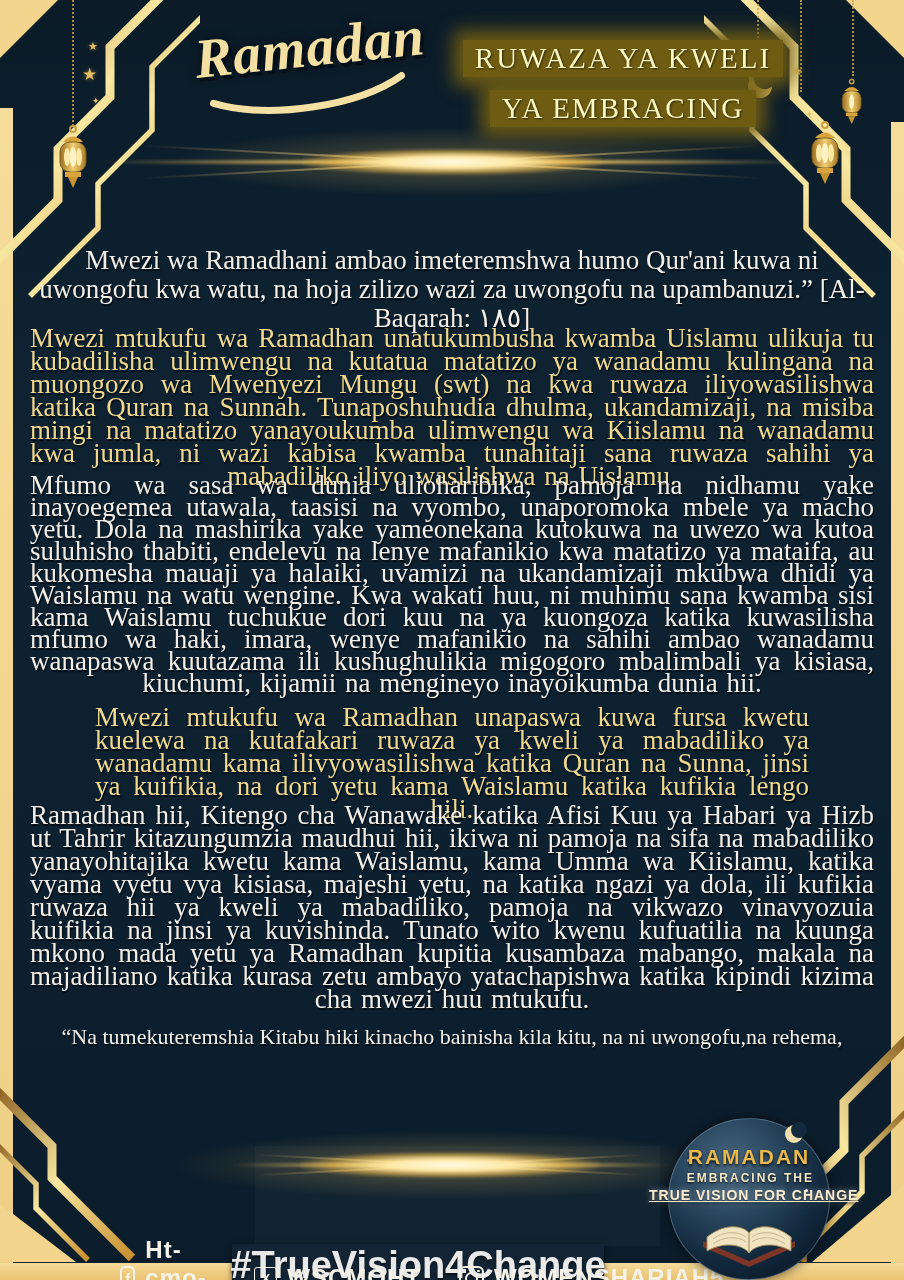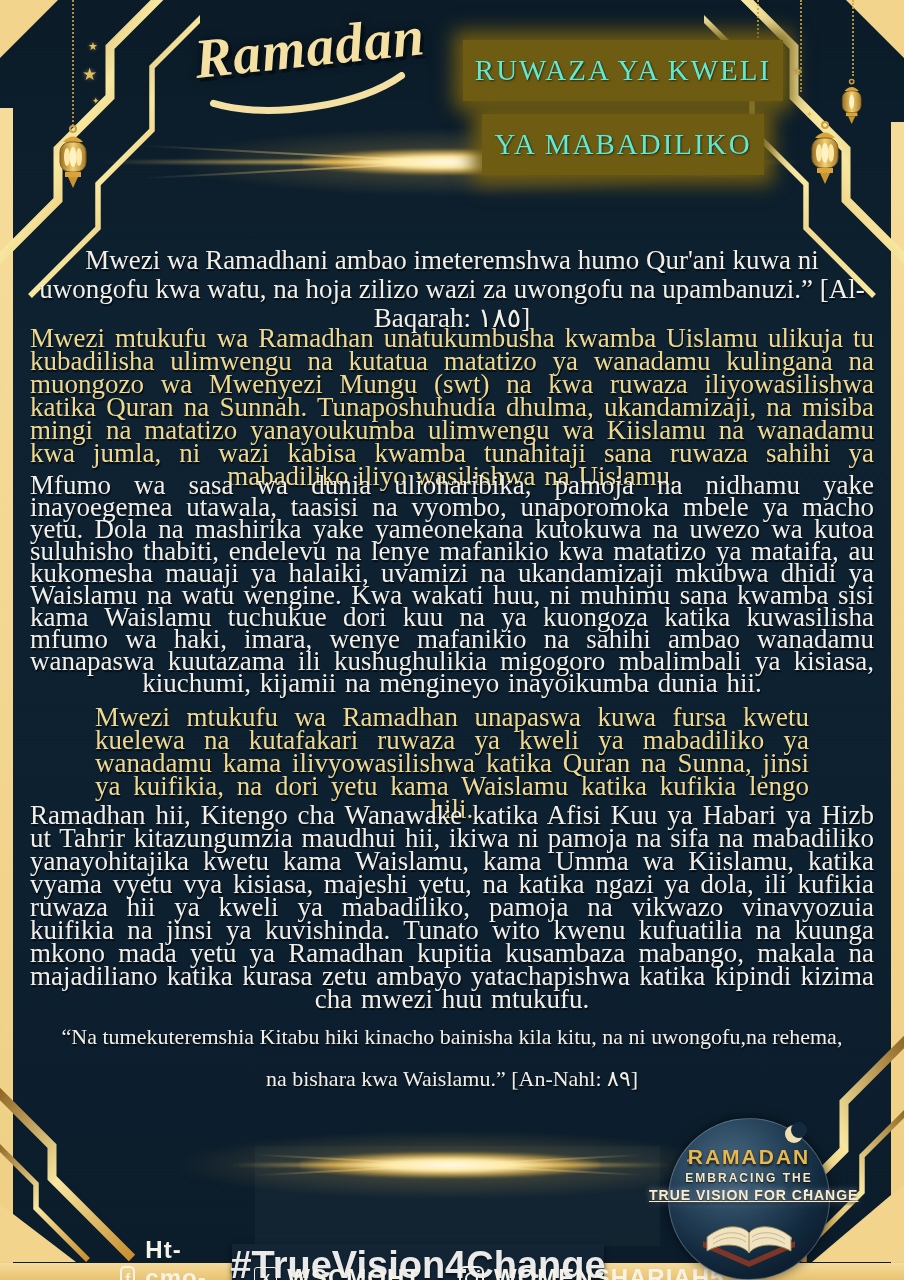--- a/index.html
+++ b/index.html
@@ -22,22 +22,22 @@
   .chain{position:absolute;width:0;border-left:2px dotted rgba(205,164,70,.85);z-index:3;}
   .star{position:absolute;color:#e3bd62;z-index:3;font-family:"DejaVu Sans",sans-serif;text-shadow:0 0 4px rgba(230,190,90,.5);}
   .crescent{position:absolute;width:24px;height:24px;border-radius:50%;background:#e8c36a;z-index:3;}
   .crescent::after{content:"";position:absolute;left:8px;top:-5px;width:22px;height:22px;border-radius:50%;background:#0d2030;}
   .lantern{position:absolute;z-index:3;}
   
   .logo{position:absolute;left:196px;top:16px;width:210px;height:100px;z-index:4;transform:rotate(-6deg);}
   .logo .word{font:italic bold 56px "Liberation Serif",serif;color:#f3e0a2;text-shadow:3px 4px 0 rgba(6,14,22,.9),0 0 10px rgba(0,0,0,.6);letter-spacing:1px;}
   .logo svg{position:absolute;left:8px;top:66px;}
   .titleblock{position:absolute;left:408px;top:40px;width:430px;text-align:center;z-index:4;}
-  .titleblock .tline{display:inline-block;font:29px "Liberation Serif",serif;color:#5eead4;letter-spacing:2px;
-    background:#6f5c13;box-shadow:0 0 18px 9px #6f5c13;padding:14px 12px;margin-bottom:13px;text-shadow:1px 1px 2px rgba(0,0,0,.6);}
+  .titleblock .tline{display:inline-block;font:29px "Liberation Serif",serif;color:#fef9c3;letter-spacing:2px;
+    background:#6f5c13;box-shadow:0 0 18px 9px #6f5c13;padding:2px 12px;margin-bottom:13px;text-shadow:1px 1px 2px rgba(0,0,0,.6);}
   
   .flare{position:absolute;z-index:2;}
   .flare .beam{position:absolute;left:0;right:0;top:50%;height:4px;transform:translateY(-50%);
     background:linear-gradient(90deg,rgba(233,185,80,0) 0%,rgba(240,200,100,.85) 35%,#ffe9b0 50%,rgba(240,200,100,.85) 65%,rgba(233,185,80,0) 100%);
     filter:blur(1px);}
   .flare .beam2{position:absolute;left:6%;right:6%;top:50%;height:2px;background:linear-gradient(90deg,transparent,rgba(250,215,130,.8),transparent);transform:translateY(-50%) rotate(3deg);}
   .flare .beam3{position:absolute;left:6%;right:6%;top:50%;height:2px;background:linear-gradient(90deg,transparent,rgba(250,215,130,.8),transparent);transform:translateY(-50%) rotate(-3deg);}
   .flare .core{position:absolute;left:50%;top:50%;width:300px;height:26px;transform:translate(-50%,-50%);
     background:radial-gradient(ellipse at center,#fffbe8 0%,#ffe9a6 30%,rgba(243,191,79,.55) 55%,rgba(243,191,79,0) 75%);filter:blur(1px);}
   .flare .halo{position:absolute;left:50%;top:50%;width:560px;height:70px;transform:translate(-50%,-50%);
@@ -53,21 +53,21 @@
   .quote .qline + .qline{margin-top:13px;}
   
   .glowpanel{position:absolute;left:255px;top:1146px;width:405px;height:100px;background:rgba(255,255,255,.03);z-index:2;}
   .hashtag{position:absolute;left:232px;top:1244px;width:372px;height:57px;background:#132535;z-index:4;
     display:flex;justify-content:center;box-shadow:0 2px 6px rgba(0,0,0,.5);}
   .hashtag span{font:bold 38px "Liberation Sans",sans-serif;color:#e9e9e9;letter-spacing:0px;text-shadow:0 2px 3px rgba(0,0,0,.6);}
   .badge{position:absolute;left:668px;top:1118px;width:160px;height:160px;border-radius:50%;z-index:5;
     background:radial-gradient(circle at 38% 30%,#4a687f 0%,#2c4a62 30%,#12293d 62%,#091726 88%);
     border:1px solid rgba(170,195,215,.35);box-shadow:0 0 12px rgba(0,0,0,.6);}
   .badge .b1{position:absolute;left:0;right:0;top:26px;text-align:center;font:bold 21px "Liberation Sans",sans-serif;color:#e8b84d;letter-spacing:2px;text-shadow:0 2px 3px rgba(0,0,0,.8);}
-  .badge .b2{position:absolute;left:0;right:0;top:52px;text-align:center;font:bold 12px "Liberation Sans",sans-serif;color:#f5e9c8;letter-spacing:2px;text-shadow:0 1px 2px rgba(0,0,0,.8);}
+  .badge .b2{position:absolute;left:0;right:15px;top:52px;text-align:right;font:bold 12px "Liberation Sans",sans-serif;color:#f5e9c8;letter-spacing:2px;text-shadow:0 1px 2px rgba(0,0,0,.8);}
   .badge .b3{position:absolute;left:-20px;right:-20px;top:68px;text-align:center;font:bold 14px "Liberation Sans",sans-serif;color:#f8edd2;letter-spacing:1px;white-space:nowrap;
     text-shadow:0 0 6px rgba(255,255,255,.55),0 2px 2px rgba(0,0,0,.8);text-decoration:underline;}
   .badge .bookwrap{position:absolute;left:30px;top:96px;}
   .badge .bcrescent{position:absolute;right:26px;top:6px;width:18px;height:18px;border-radius:50%;background:#f0dfae;}
   .badge .bcrescent::after{content:"";position:absolute;left:6px;top:-3px;width:16px;height:16px;border-radius:50%;background:#13293d;}
   .badge .dot{position:absolute;width:3px;height:3px;border-radius:50%;background:#e8a35a;}
   
   .socials{position:absolute;left:120px;top:1236px;width:600px;display:flex;align-items:center;gap:38px;z-index:4;}
   .social{display:flex;align-items:center;gap:10px;}
   .social .handle{font:bold 24px "Liberation Sans",sans-serif;color:#f5f2e8;letter-spacing:1px;}
@@ -212,41 +212,40 @@
   </div>
 
   <div class="logo">
     <span class="word">Ramadan</span>
     <svg width="200" height="36" viewBox="0 0 200 36">
       <path d="M6,12 C60,34 150,30 196,4" fill="none" stroke="#f3e0a2" stroke-width="7" stroke-linecap="round"></path>
     </svg>
   </div>
   <div class="titleblock">
     <span class="tline">RUWAZA YA KWELI</span><br>
-    <span class="tline">YA MABADILIKO</span>
+    <span class="tline">YA EMBRACING</span>
   </div>
 
   <div class="flare" style="left:100px;top:122px;width:704px;height:80px;">
     <span class="halo"></span>
       <span class="beam"></span>
       <span class="beam2"></span>
       <span class="beam3"></span>
       <span class="core"></span>
   </div>
 
   <div class="quote" style="top:246px;font-size:27px;">Mwezi wa Ramadhani ambao imeteremshwa humo Qur'ani kuwa ni uwongofu kwa watu, na hoja zilizo wazi za uwongofu na upambanuzi.” [Al-Baqarah: ١٨٥]</div>
 
   <div class="para gold" style="left:30px;top:327px;width:844px;">Mwezi mtukufu wa Ramadhan unatukumbusha kwamba Uislamu ulikuja tu kubadilisha ulimwengu na kutatua matatizo ya wanadamu kulingana na muongozo wa Mwenyezi Mungu (swt) na kwa ruwaza iliyowasilishwa katika Quran na Sunnah. Tunaposhuhudia dhulma, ukandamizaji, na misiba mingi na matatizo yanayoukumba ulimwengu wa Kiislamu na wanadamu kwa jumla, ni wazi kabisa kwamba tunahitaji sana ruwaza sahihi ya mabadiliko iliyo wasilishwa na Uislamu.</div>
   <div class="para" style="left:30px;top:474px;width:844px;line-height:22px;">Mfumo wa sasa wa dunia ulioharibika, pamoja na nidhamu yake inayoegemea utawala, taasisi na vyombo, unaporomoka mbele ya macho yetu. Dola na mashirika yake yameonekana kutokuwa na uwezo wa kutoa suluhisho thabiti, endelevu na lenye mafanikio kwa matatizo ya mataifa, au kukomesha mauaji ya halaiki, uvamizi na ukandamizaji mkubwa dhidi ya Waislamu na watu wengine. Kwa wakati huu, ni muhimu sana kwamba sisi kama Waislamu tuchukue dori kuu na ya kuongoza katika kuwasilisha mfumo wa haki, imara, wenye mafanikio na sahihi ambao wanadamu wanapaswa kuutazama ili kushughulikia migogoro mbalimbali ya kisiasa, kiuchumi, kijamii na mengineyo inayoikumba dunia hii.</div>
   <div class="para gold" style="left:95px;top:706px;width:714px;">Mwezi mtukufu wa Ramadhan unapaswa kuwa fursa kwetu kuelewa na kutafakari ruwaza ya kweli ya mabadiliko ya wanadamu kama ilivyowasilishwa katika Quran na Sunna, jinsi ya kuifikia, na dori yetu kama Waislamu katika kufikia lengo hili.</div>
   <div class="para" style="left:30px;top:804px;width:844px;">Ramadhan hii, Kitengo cha Wanawake katika Afisi Kuu ya Habari ya Hizb ut Tahrir kitazungumzia maudhui hii, ikiwa ni pamoja na sifa na mabadiliko yanayohitajika kwetu kama Waislamu, kama Umma wa Kiislamu, katika vyama vyetu vya kisiasa, majeshi yetu, na katika ngazi ya dola, ili kufikia ruwaza hii ya kweli ya mabadiliko, pamoja na vikwazo vinavyozuia kuifikia na jinsi ya kuvishinda. Tunato wito kwenu kufuatilia na kuunga mkono mada yetu ya Ramadhan kupitia kusambaza mabango, makala na majadiliano katika kurasa zetu ambayo yatachapishwa katika kipindi kizima cha mwezi huu mtukufu.</div>
 
   <div class="quote" style="top:1022px;">
     <span class="qline">“Na tumekuteremshia Kitabu hiki kinacho bainisha kila kitu, na ni uwongofu,na rehema,</span>
-    <span class="qline">na bishara kwa Waislamu.” [An-Nahl: ٨٩]</span>
   </div>
 
   <div class="glowpanel"></div>
   <div class="flare" style="left:230px;top:1132px;width:440px;height:66px;">
     <span class="halo"></span>
       <span class="beam"></span>
       <span class="beam2"></span>
       <span class="beam3"></span>
       <span class="core"></span>
   </div>

